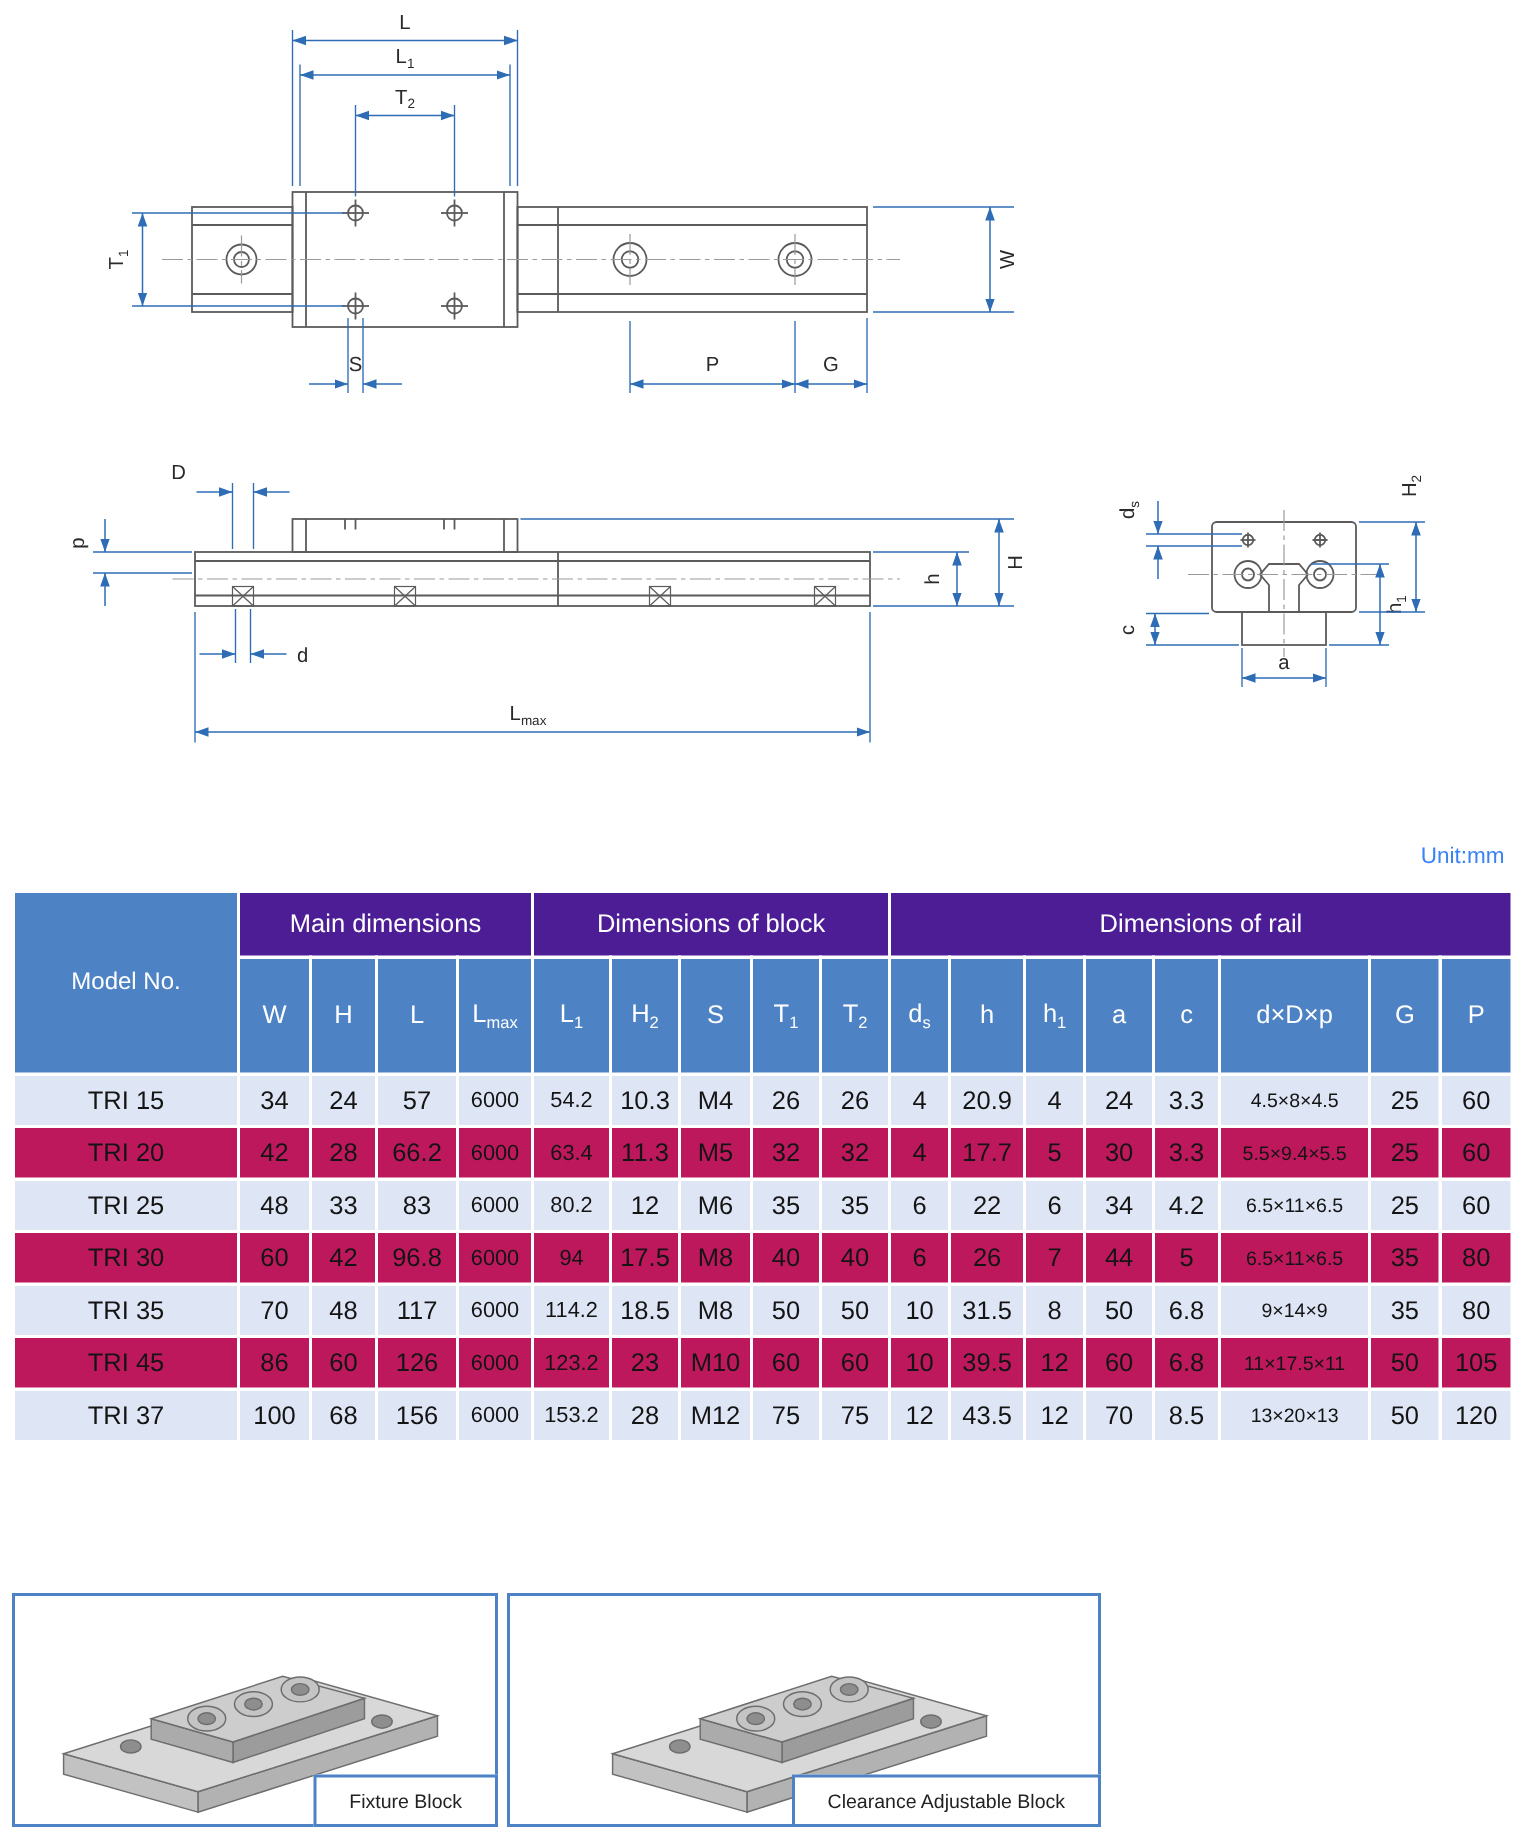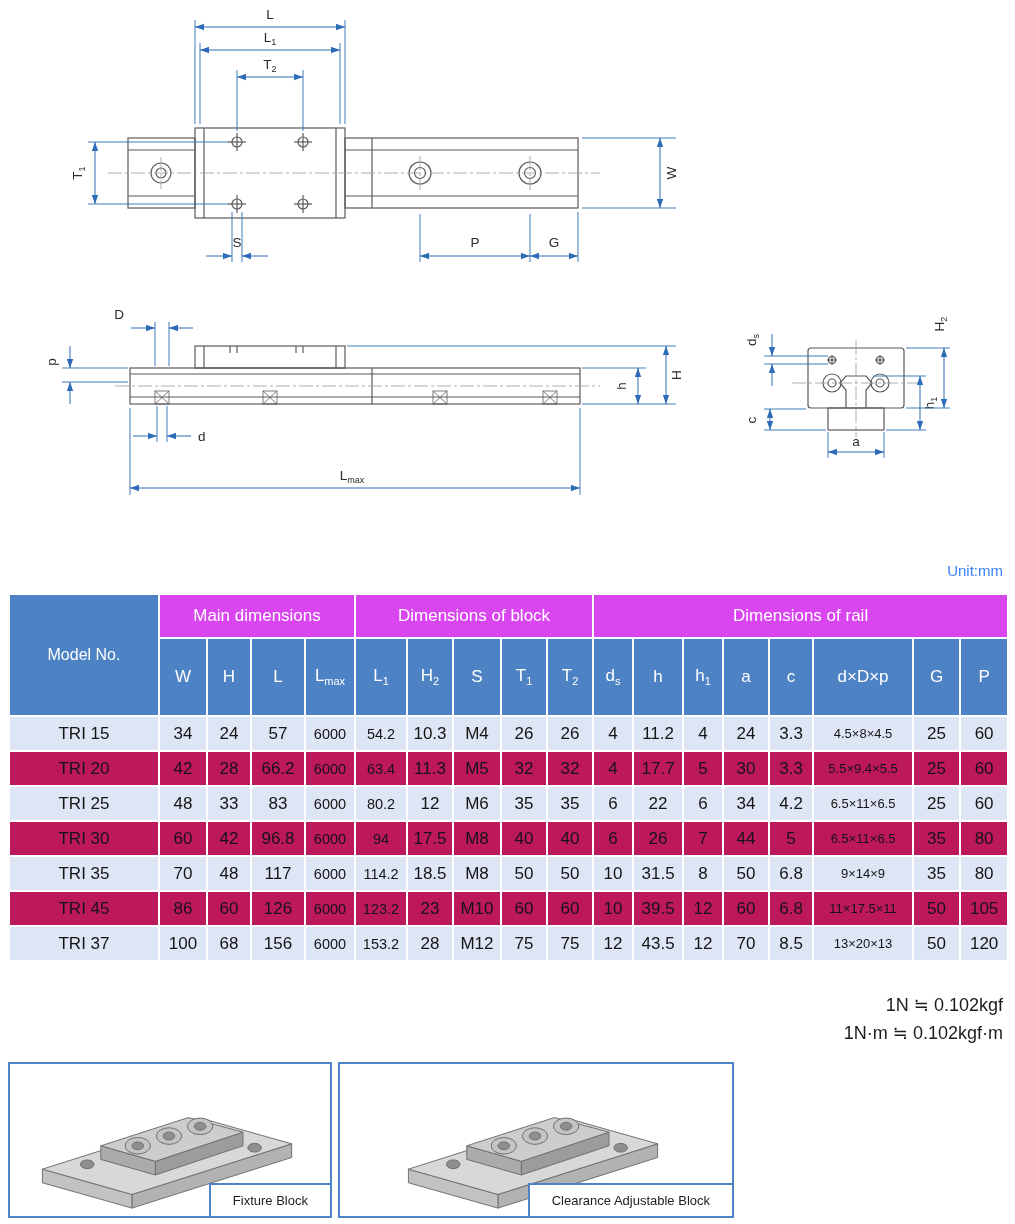--- a/index.html
+++ b/index.html
@@ -18,21 +18,21 @@
   
   #unit-label{position:absolute;top:562px;right:12px;font-size:15px;color:#3b82f6;margin-left:26px;}
   #notes{position:absolute;top:992px;right:12px;text-align:right;font-size:18px;
          color:#1c1c1c;line-height:1.55;}
 
   
   #table-wrap{position:absolute;top:593px;left:8px;}
   #dim-table{border-collapse:collapse;table-layout:fixed;width:999px;}
   #dim-table th,#dim-table td{border:2px solid #fff;text-align:center;vertical-align:middle;
          padding:0;overflow:hidden;white-space:nowrap;}
-  .group-th{background:#d946ef;color:#fff;font-weight:normal;font-size:17px;height:42px;}
+  .group-th{background:#4c1d95;color:#fff;font-weight:normal;font-size:17px;height:42px;}
   .col-th{background:#4d82c4;color:#fff;font-weight:normal;font-size:17px;height:76px;}
   .model-th{background:#4d82c4;color:#fff;font-weight:normal;font-size:16px;}
   .hsub{font-size:11px;vertical-align:sub;}
   #dim-table td{font-size:17px;color:#141414;height:33px;}
   #dim-table td.sm{font-size:14.5px;}
   #dim-table td.xs{font-size:13px;}
   tr.light td{background:#dee5f5;}
   tr.dark td{background:#be185d;}
 
   
@@ -327,21 +327,21 @@
             <td>34</td>
             <td>24</td>
             <td>57</td>
             <td class="sm">6000</td>
             <td class="sm">54.2</td>
             <td>10.3</td>
             <td>M4</td>
             <td>26</td>
             <td>26</td>
             <td>4</td>
-            <td>11.2</td>
+            <td>20.9</td>
             <td>4</td>
             <td>24</td>
             <td>3.3</td>
             <td class="xs">4.5×8×4.5</td>
             <td>25</td>
             <td>60</td>
           </tr>
           <tr class="dark">
             <td class="model-cell">TRI 20</td>
             <td>42</td>
@@ -460,24 +460,20 @@
             <td>8.5</td>
             <td class="xs">13×20×13</td>
             <td>50</td>
             <td>120</td>
           </tr>
         </tbody>
     </table>
   </div>
 
   
-  <div id="notes">
-    <div>1N ≒ 0.102kgf</div>
-    <div>1N·m ≒ 0.102kgf·m</div>
-  </div>
 
   
   <div id="box-left" class="img-box">
     <svg width="316" height="148" viewBox="0 0 322 152">
       <g stroke="#6e6e6e" stroke-width="1">
         <polygon points="124,134 288,82 288,96 124,148" fill="#b2b2b2"></polygon>
         <polygon points="32,108 124,134 124,148 32,122" fill="#c2c2c2"></polygon>
         <polygon points="32,108 196,56 288,82 124,134" fill="#d8d8d8"></polygon>
         <ellipse cx="78" cy="103" rx="7" ry="4.5" fill="#8e8e8e"></ellipse>
         <ellipse cx="250" cy="86" rx="7" ry="4.5" fill="#8e8e8e"></ellipse>

